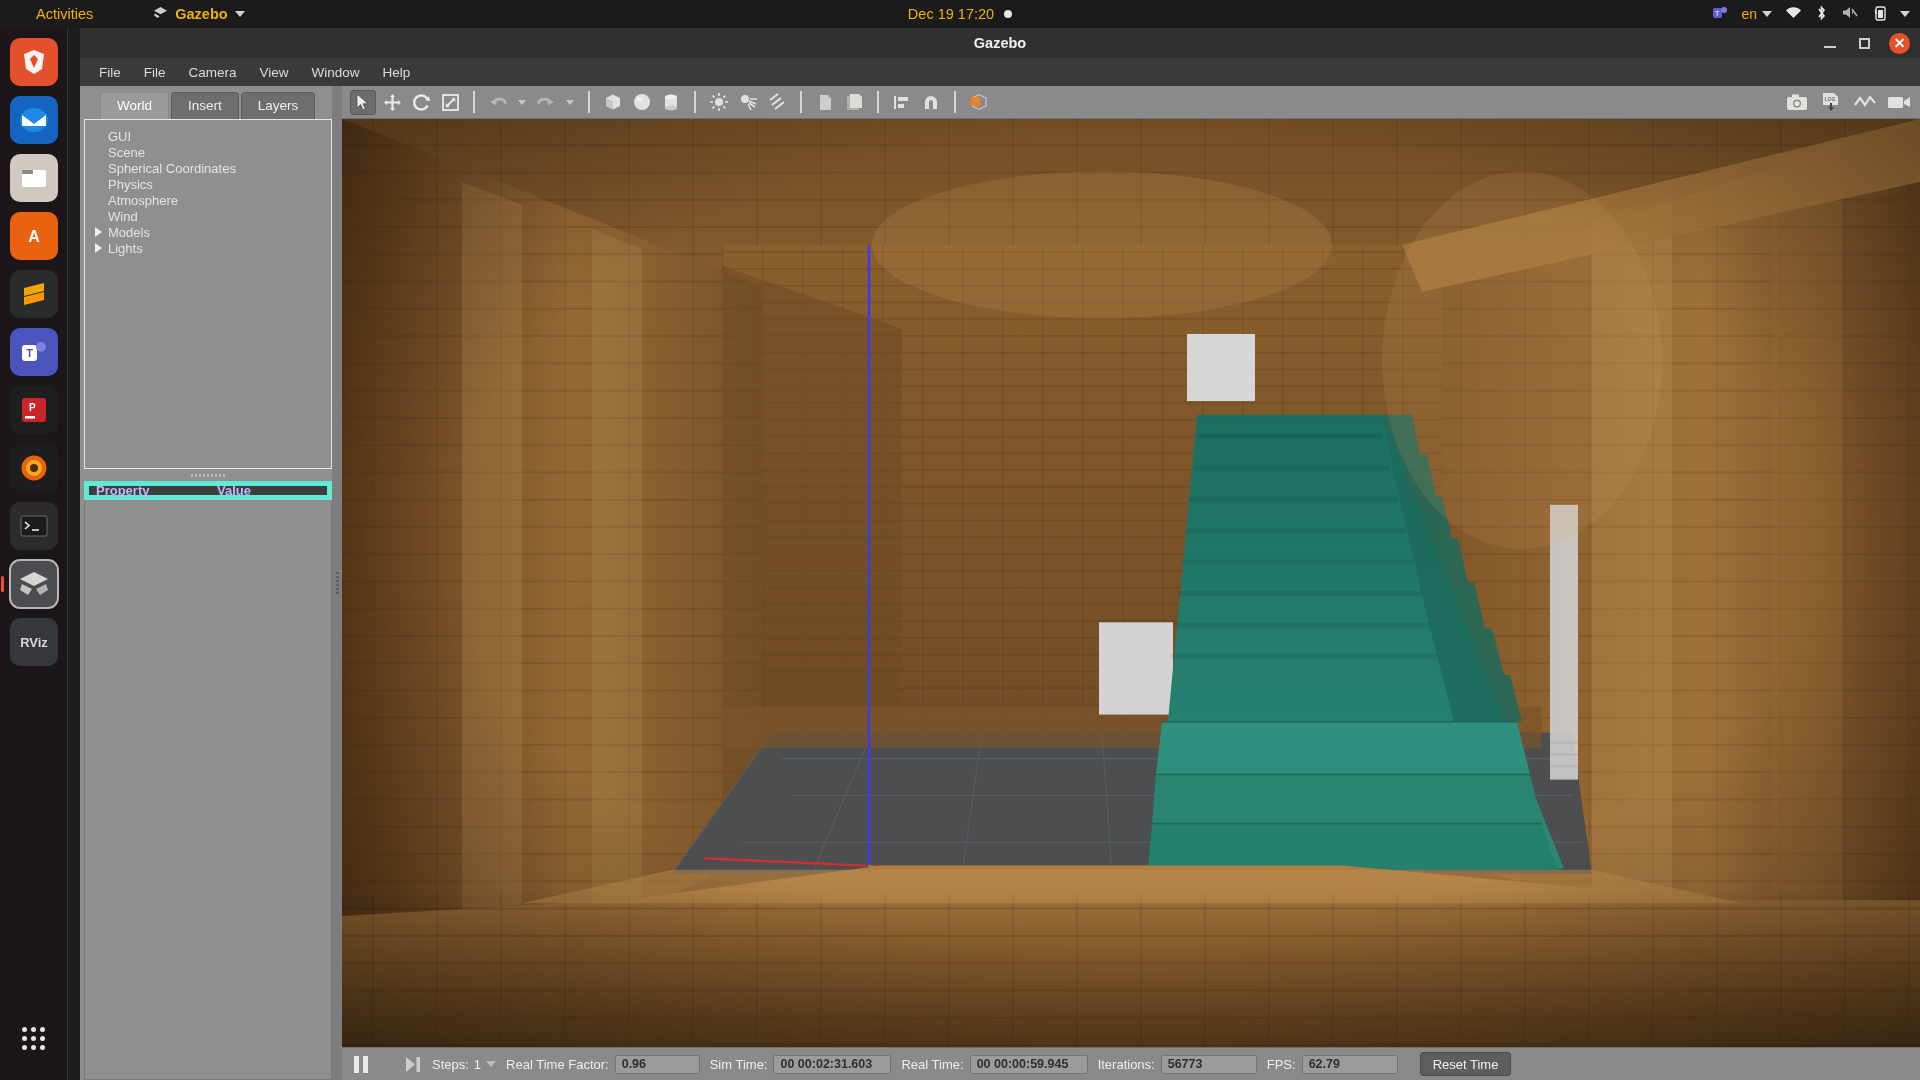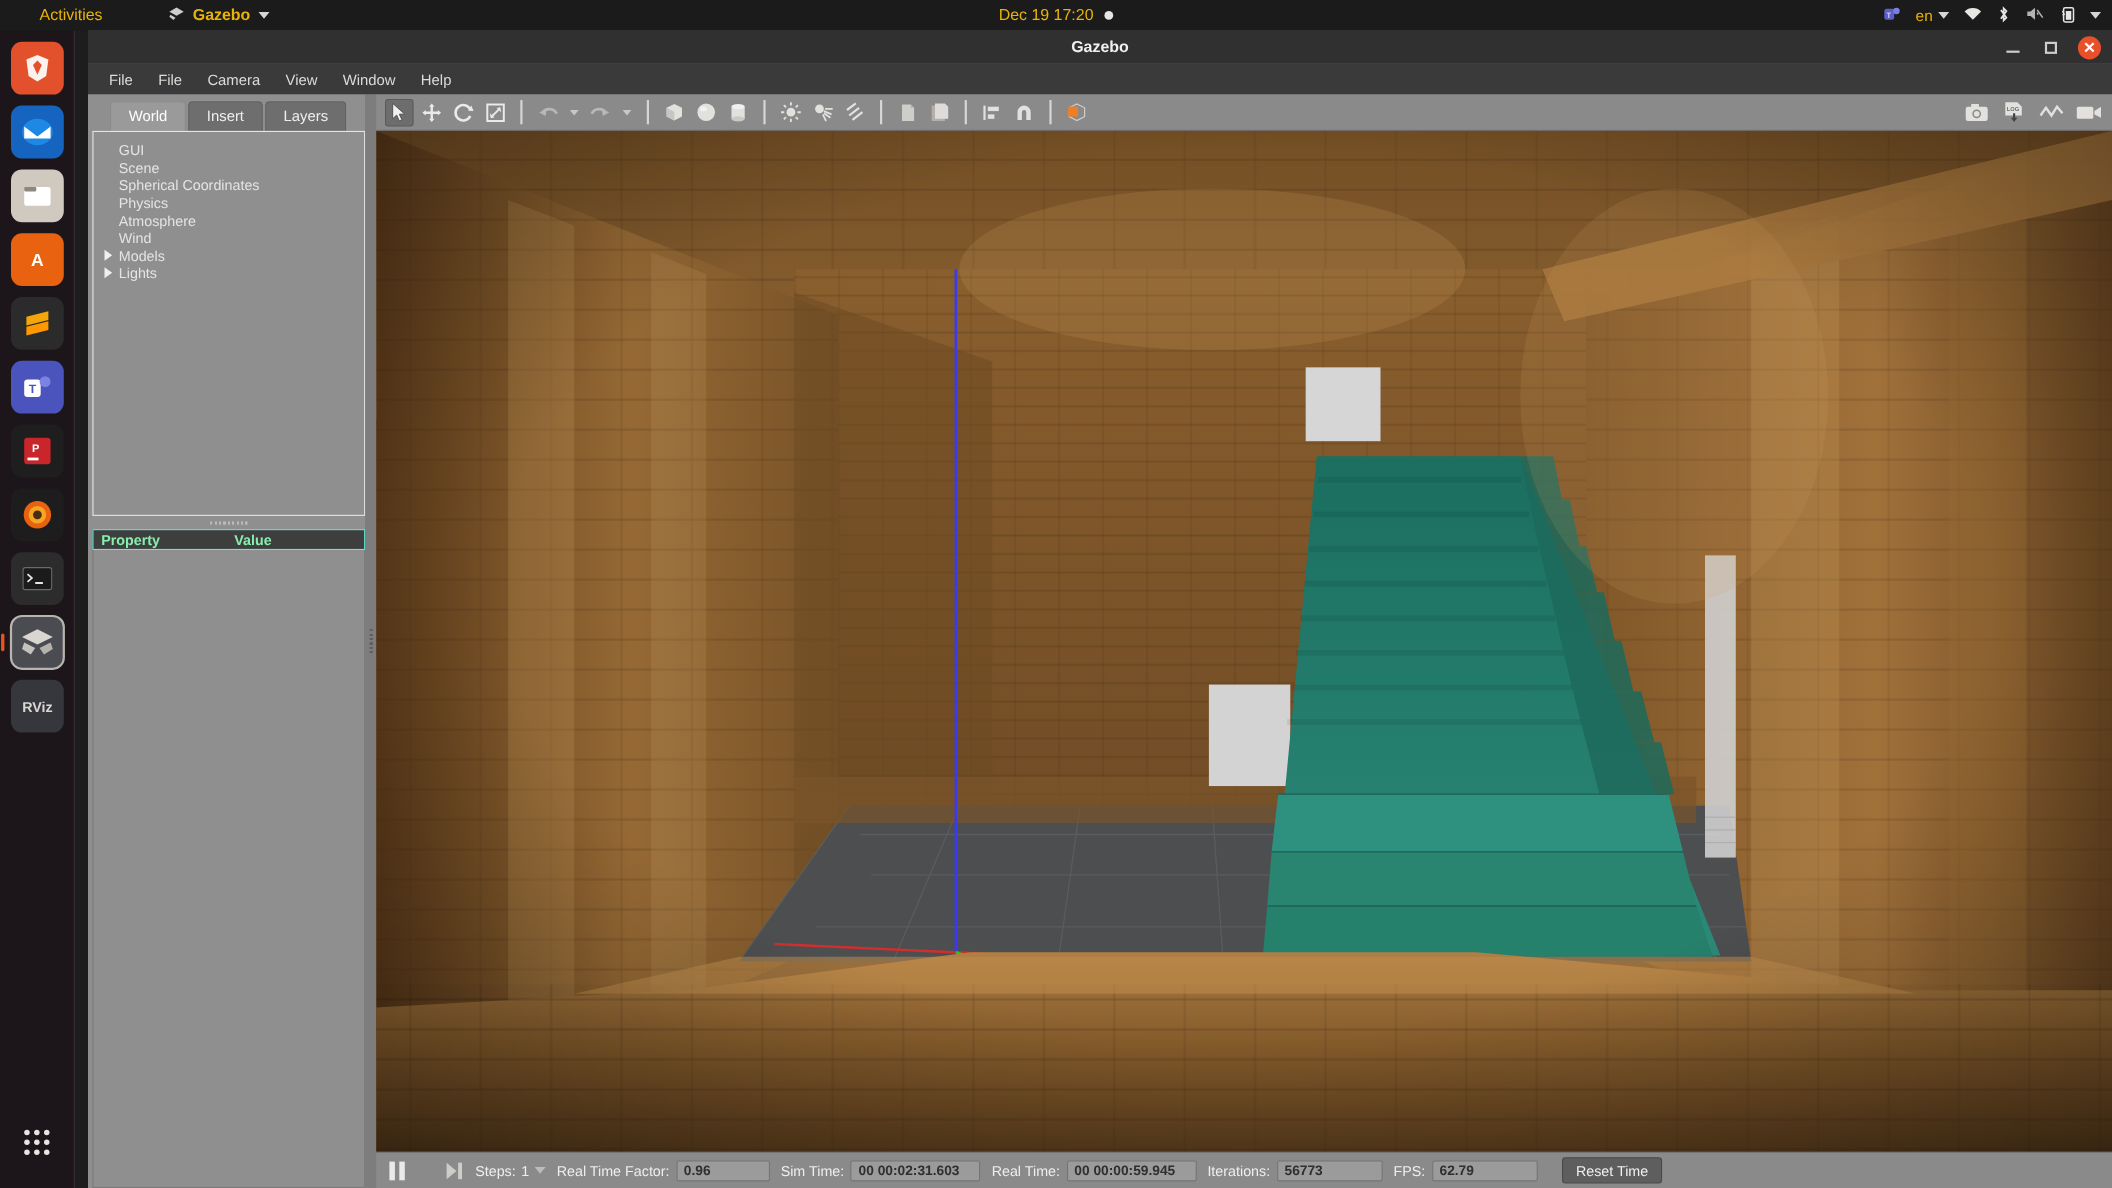--- a/index.html
+++ b/index.html
@@ -94,22 +94,22 @@
   .tree-row { display: flex; align-items: center; height: 16px; padding-left: 10px; }
   .tree-arrow {
     width: 0; height: 0; border-top: 5px solid transparent; border-bottom: 5px solid transparent;
     border-left: 7px solid #efefef; margin-right: 6px; flex: none;
   }
   .tree-arrow.hidden { visibility: hidden; }
   .gz-splitgrip { height: 12px; display: flex; align-items: center; justify-content: center; flex: none; }
   .gz-splitgrip span { display: block; width: 34px; height: 3px;
     background: repeating-linear-gradient(to right,#b9b9b9 0 2px,transparent 2px 4px); }
   .gz-prophead {
-    display: flex; background: #3e3e3e; color: #86efac; font-size: 13px; font-weight: bold;
-    height: 19px; align-items: center; flex: none; border: 1px solid #5eead4;
+    display: flex; background: #3e3e3e; color: #c4b5fd; font-size: 13px; font-weight: bold;
+    height: 19px; align-items: center; flex: none; border: 5px solid #5eead4;
   }
   .gz-prophead .c1 { width: 122px; padding-left: 7px; }
   .gz-prophead .c2 { flex: 1 1 auto; padding-left: 6px; }
   .gz-propbody { height: 580px; background: #8f8f8f; border: 1px solid #7a7a7a; border-top: none; flex: none; }
 
   .gz-vsplit { width: 10px; background: #7d7d7d; display: flex; align-items: center; justify-content: center; flex: none; }
   .gz-vsplit span { display: block; width: 3px; height: 22px;
     background: repeating-linear-gradient(to bottom,#5f5f5f 0 2px,transparent 2px 4px); }
 
   

